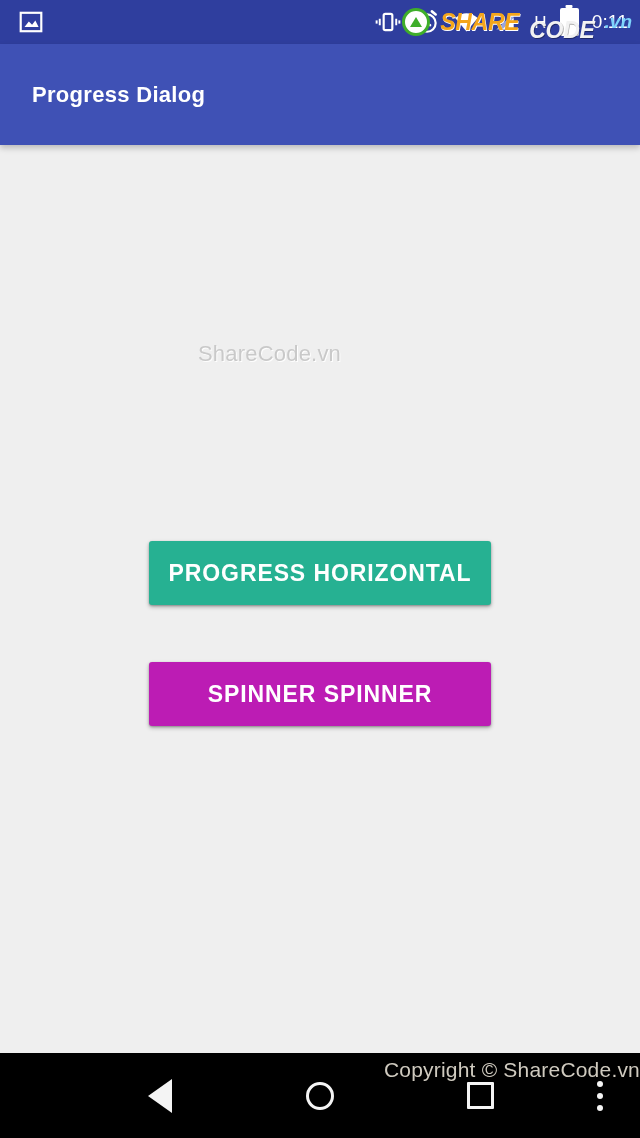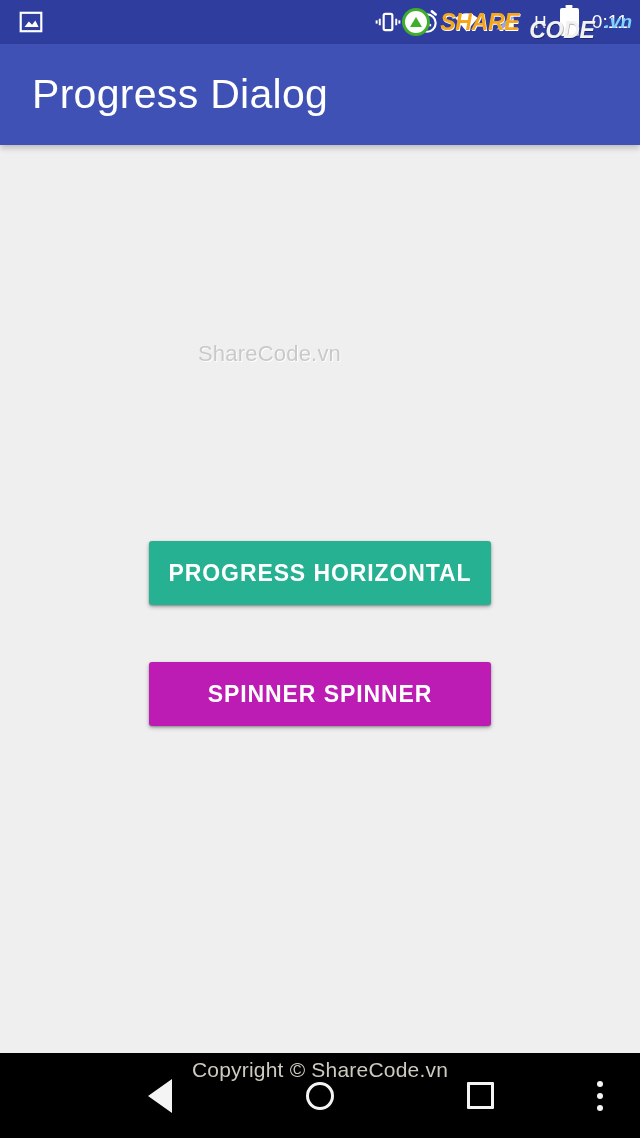--- a/index.html
+++ b/index.html
@@ -87,22 +87,22 @@
     background: #3f51b5;
     display: flex;
     align-items: center;
     box-sizing: border-box;
     padding-left: 32px;
     box-shadow: 0 3px 6px rgba(0,0,0,0.22);
     z-index: 3;
   }
   #app-bar-title {
     color: #ffffff;
-    font-size: 41px;
-    font-weight: normal;
+    font-size: 22px;
+    font-weight: bold;
     letter-spacing: .3px;
     font-family: "Liberation Sans", sans-serif;
   }
 
   
   #content {
     position: absolute;
     left: 0; top: 145px;
     width: 640px;
     height: 908px;
@@ -199,21 +199,21 @@
     width: 6px; height: 6px;
     background: #f4f4f4;
     border-radius: 50%;
     display: block;
   }
   #nav-copyright {
     position: absolute;
     left: 0;
     top: 1058px;
     width: 640px;
-    text-align: center;
+    text-align: right;
     color: #cfcabf;
     font-size: 21px;
     letter-spacing: .2px;
     font-family: "Liberation Sans", sans-serif;
     text-shadow: 1px 1px 1px rgba(0,0,0,0.8);
     z-index: 5;
     pointer-events: none;
   }
 
   

